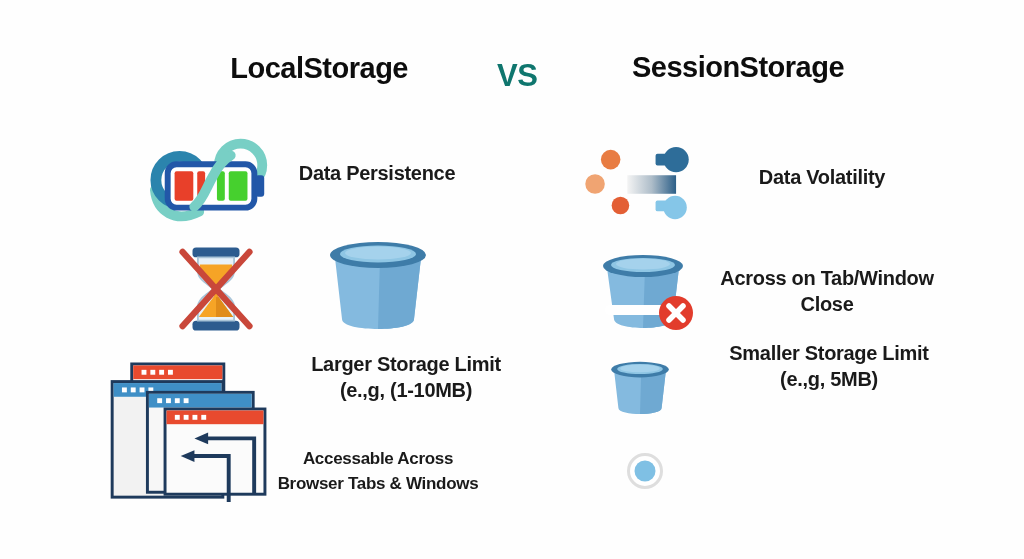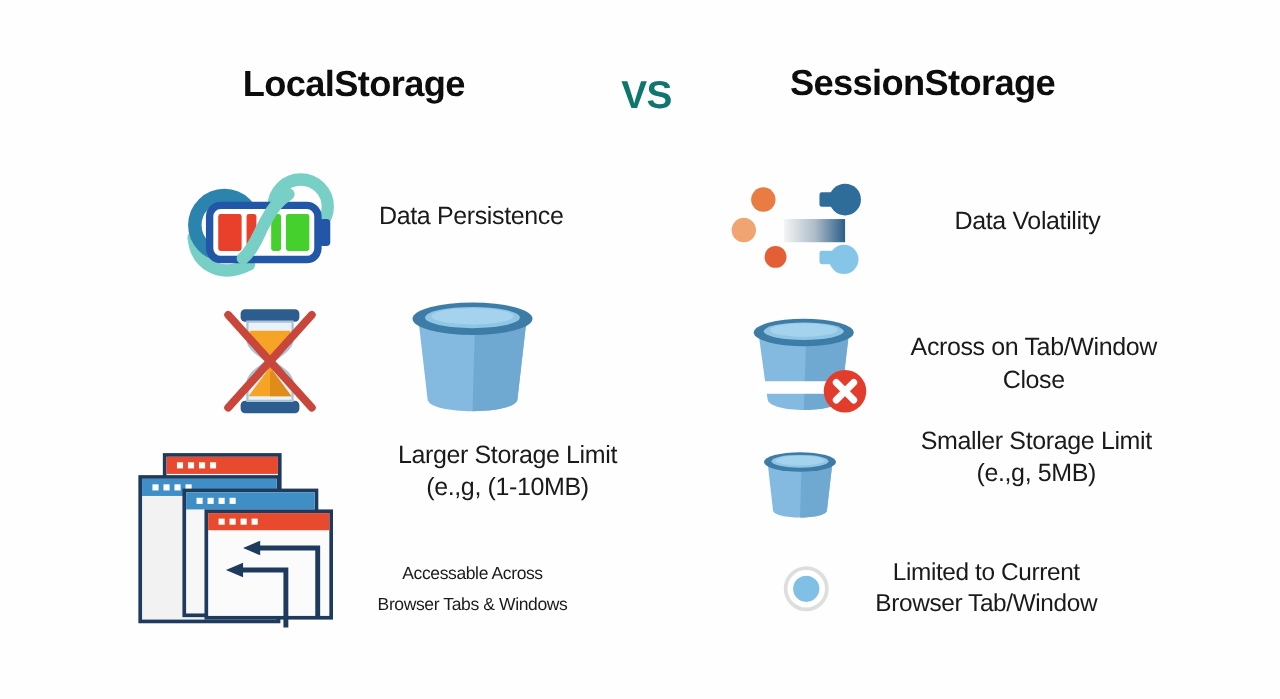--- a/index.html
+++ b/index.html
@@ -4,32 +4,32 @@
 <style>
   html,body{margin:0;padding:0;background:#ffffff;}
   #canvas{
     position:relative;width:1024px;height:559px;background:#fefefe;
     font-family:"Liberation Sans","DejaVu Sans",sans-serif;color:#121212;
     overflow:hidden;margin:0 auto;
   }
   .abs{position:absolute;}
   .title{font-weight:bold;font-size:29px;letter-spacing:-0.5px;text-align:center;color:#0d0d0d;}
   .vs{font-weight:bold;font-size:31px;letter-spacing:-0.5px;color:#0f766e;}
-  .feature{font-weight:400;font-size:20px;line-height:26px;color:#1a1a1a;letter-spacing:-0.3px;}
+  .feature{font-weight:700;font-size:20px;line-height:26px;color:#1a1a1a;letter-spacing:-0.3px;}
   .centered{text-align:center;}
   .leftal{text-align:center;}
   .twoLine .line2{display:block;}
   svg{display:block;}
 </style>
 </head>
 <body>
 
 <div id="canvas">
 
-  <div class="abs title" style="left:158px;top:52px;width:250px;">LocalStorage</div>
+  <div class="abs title" style="left:158px;top:52px;width:250px;text-align:right;">LocalStorage</div>
 
   <div class="abs vs" style="left:497px;top:58px;">VS</div>
 
   <div class="abs title" style="left:608px;top:51px;width:260px;">SessionStorage</div>
 
   <div class="abs" style="left:148px;top:134px;">
     <svg width="130" height="100" viewBox="0 0 132 100">
 
       <path d="M7,56 C9,78 28,90 52,78" fill="none" stroke="#78cfc5" stroke-width="10" stroke-linecap="round"></path>
 
@@ -120,21 +120,21 @@
           <rect x="93" y="54" width="5" height="5" fill="#ffffff"></rect>
       </g>
 
       <path d="M121,143 L121,96 L84,96" fill="none" stroke="#1e3a5c" stroke-width="4"></path>
       <polygon points="86,90 72,96 86,102" fill="#1e3a5c"></polygon>
       <path d="M147,135 L147,78 L98,78" fill="none" stroke="#1e3a5c" stroke-width="4"></path>
       <polygon points="100,72 86,78 100,84" fill="#1e3a5c"></polygon>
     </svg>
   </div>
 
-  <div class="abs feature centered twoLine" style="left:258px;top:446px;width:240px;line-height:25px;font-size:14px;">
+  <div class="abs feature centered twoLine" style="left:258px;top:446px;width:240px;line-height:25px;font-size:17px;">
     <span>Accessable Across</span>
     <span class="line2">Browser Tabs &amp; Windows</span>
   </div>
 
   <div class="abs" style="left:584px;top:144px;">
     <svg width="108" height="82" viewBox="0 0 110 84">
       <defs>
         <linearGradient id="gradVol" x1="0" y1="0" x2="1" y2="0">
           <stop offset="0" stop-color="#f4f4f4"></stop>
           <stop offset="0.5" stop-color="#aebdc9"></stop>
@@ -190,18 +190,14 @@
     <span class="line2">(e.,g, 5MB)</span>
   </div>
 
   <div class="abs" style="left:626px;top:452px;">
     <svg width="38" height="38" viewBox="0 0 38 38">
       <circle cx="19" cy="19" r="16.5" fill="#ffffff" stroke="#dedede" stroke-width="3"></circle>
       <circle cx="19" cy="19" r="10.5" fill="#7fc0e4"></circle>
     </svg>
   </div>
 
-  <div class="abs feature centered twoLine" style="left:684px;top:446px;width:210px;line-height:25px;font-size:19.5px;">
-    <span>Limited to Current</span>
-    <span class="line2">Browser Tab/Window</span>
-  </div>
 
 </div>
 
 </body></html>

